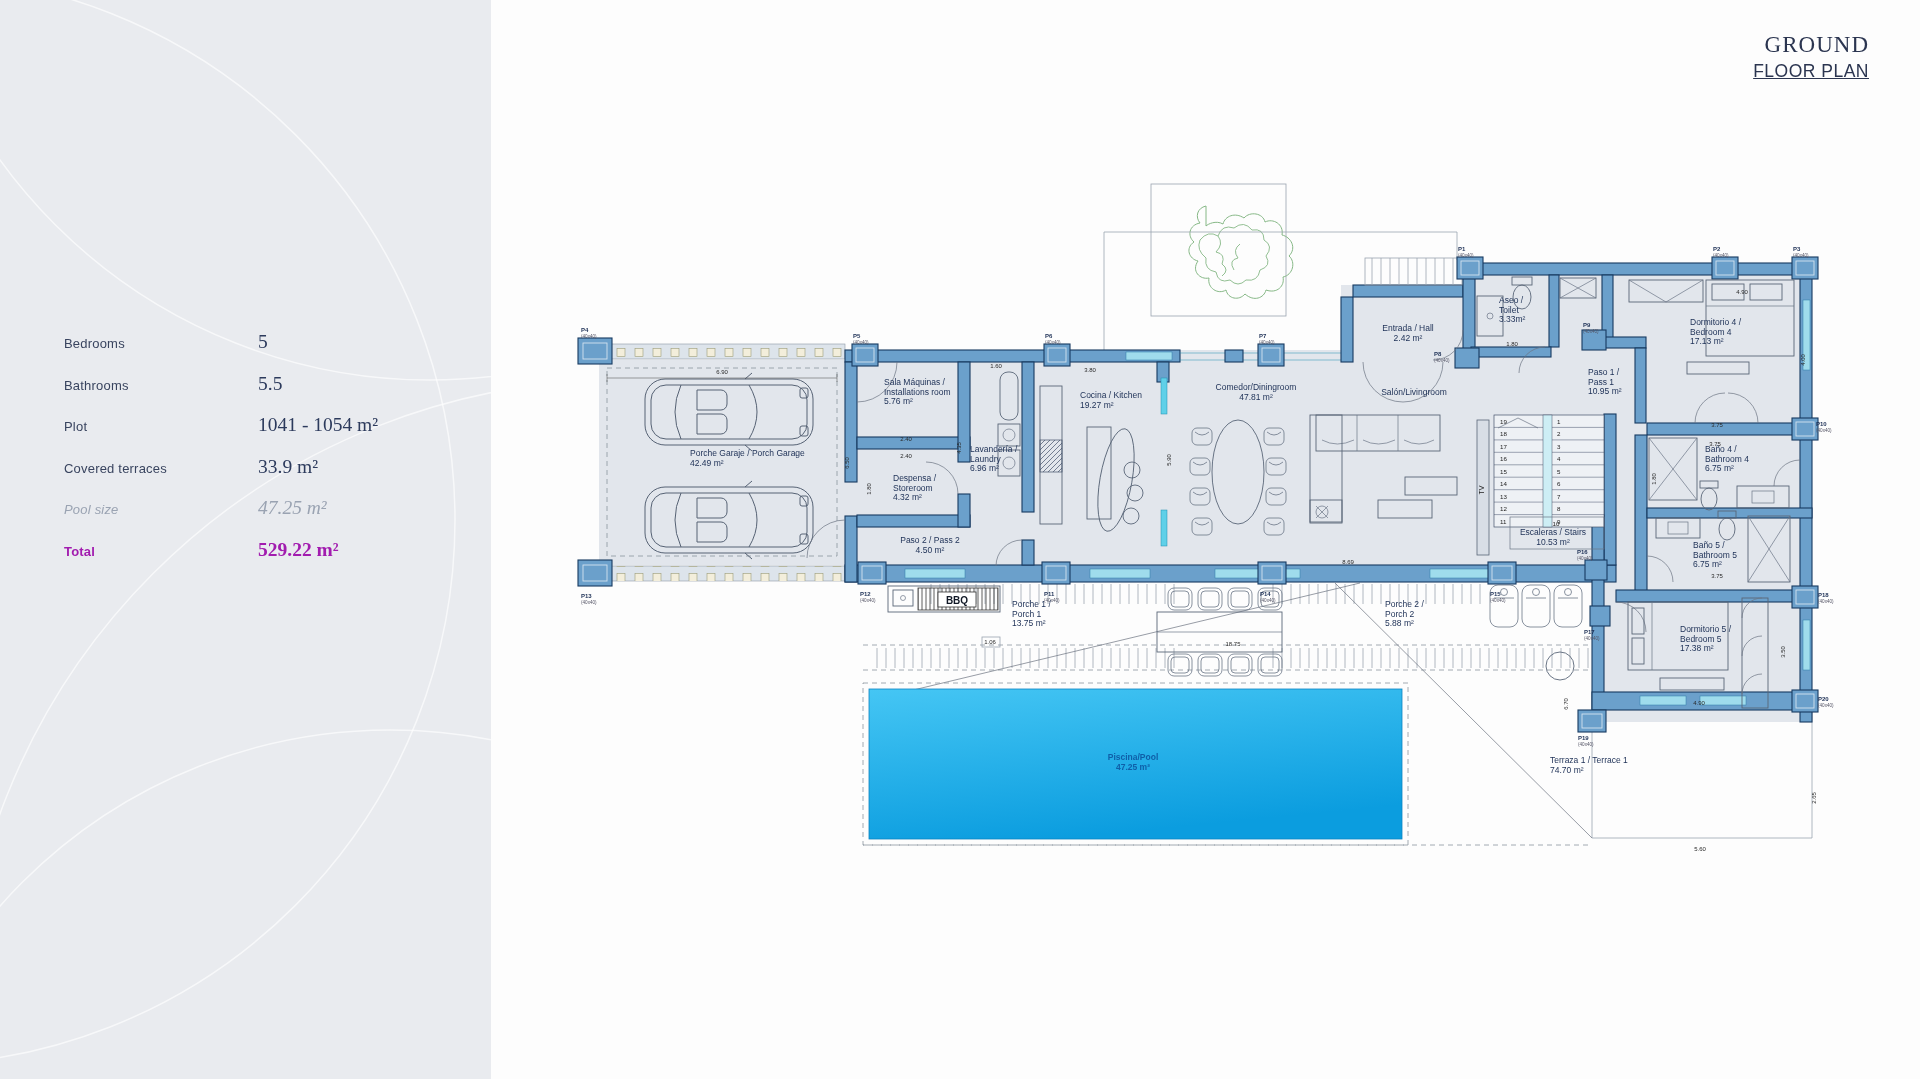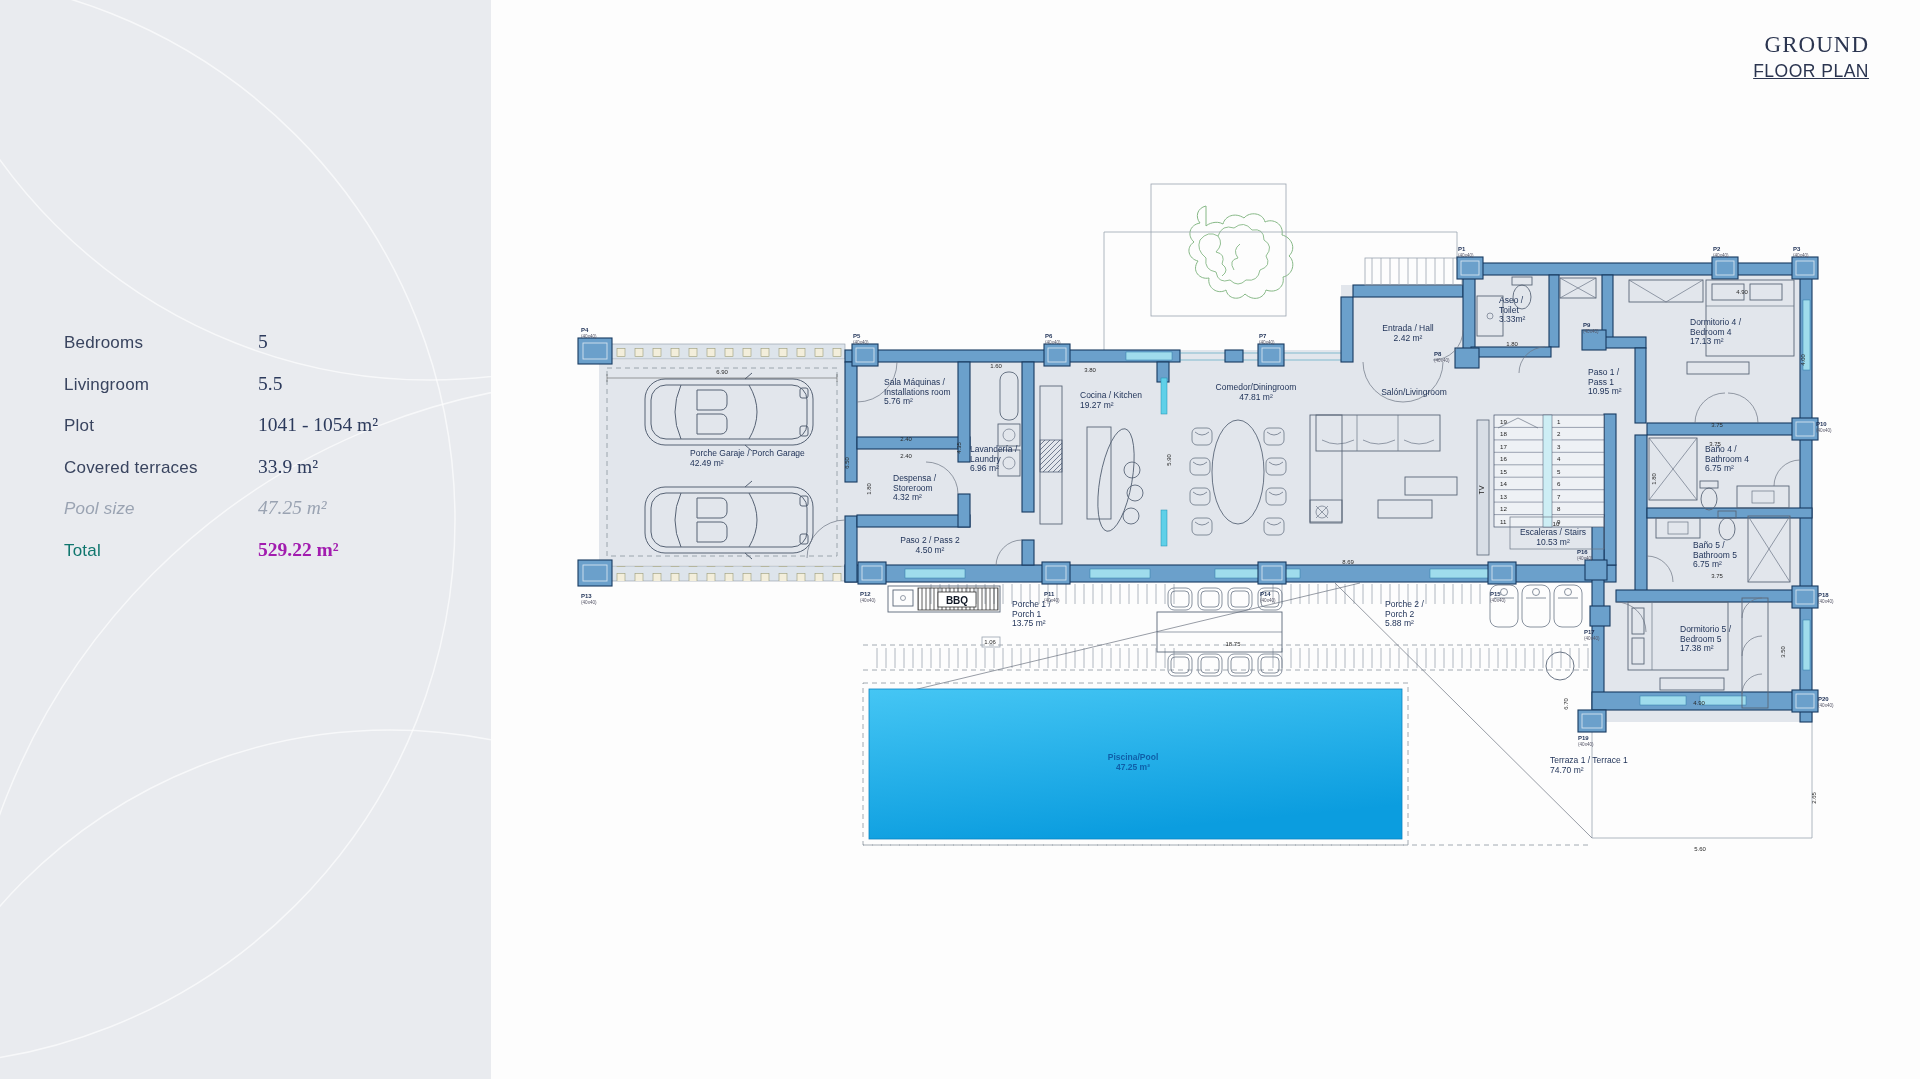--- a/index.html
+++ b/index.html
@@ -10,24 +10,24 @@
     --tree-green:#86b886; --dim-color:#2a2a2a;
   }
   *{margin:0;padding:0;box-sizing:border-box}
   html,body{width:1920px;height:1079px;overflow:hidden;background:var(--page-bg);
     font-family:"Liberation Sans",sans-serif;}
   #plan{position:absolute;left:0;top:0;width:1920px;height:1079px;}
   .sidebar{position:absolute;left:0;top:0;width:491px;height:1079px;background:var(--sidebar-bg);overflow:hidden;z-index:2;}
   .sidebar svg.deco{position:absolute;inset:0;}
   .specs{position:absolute;left:64px;top:331px;width:390px;}
   .spec-row{display:flex;align-items:baseline;height:24px;margin-bottom:17.5px;}
-  .spec-label{width:194px;font-size:17px;color:var(--label-col);letter-spacing:.2px;}
+  .spec-label{width:194px;font-size:13px;color:var(--label-col);letter-spacing:.2px;}
   .spec-value{font-family:"Liberation Serif",serif;font-size:19.5px;color:#2c3a5c;}
   .spec-row.muted-italic .spec-label,.spec-row.muted-italic .spec-value{color:var(--muted);font-style:italic;}
-  .spec-row.bold .spec-label{font-weight:normal;color:#0f766e;}
+  .spec-row.bold .spec-label{font-weight:bold;color:#a21caf;}
   .spec-row.bold .spec-value{font-weight:bold;color:#a21caf;text-align:right;}
   .plan-title{position:absolute;right:51px;top:32px;text-align:right;color:var(--navy);z-index:2;}
   .plan-title .t1{font-family:"Liberation Serif",serif;font-size:23px;letter-spacing:1px;}
   .plan-title .t2{font-size:17.5px;letter-spacing:.5px;margin-top:3px;text-decoration:underline;}
   
   .wall{fill:var(--wall-fill);stroke:var(--wall-stroke);stroke-width:1.1}
   .pillar-in{fill:none;stroke:#d4e3f0;stroke-width:.9}
   .floor{fill:var(--floor-fill);stroke:none}
   .furn{fill:none;stroke:#5a6678;stroke-width:.9}
   .furnl{fill:none;stroke:#6b7686;stroke-width:.7}
@@ -476,21 +476,21 @@
       <circle cx="390" cy="1250" r="520"></circle>
       <circle cx="620" cy="1040" r="660"></circle>
     </g>
   </svg>
   <div class="specs">
       <div class="spec-row normal">
         <span class="spec-label">Bedrooms</span>
         <span class="spec-value">5</span>
       </div>
       <div class="spec-row normal">
-        <span class="spec-label">Livingroom</span>
+        <span class="spec-label">Bathrooms</span>
         <span class="spec-value">5.5</span>
       </div>
       <div class="spec-row normal">
         <span class="spec-label">Plot</span>
         <span class="spec-value">1041 - 1054 m²</span>
       </div>
       <div class="spec-row normal">
         <span class="spec-label">Covered terraces</span>
         <span class="spec-value">33.9 m²</span>
       </div>

